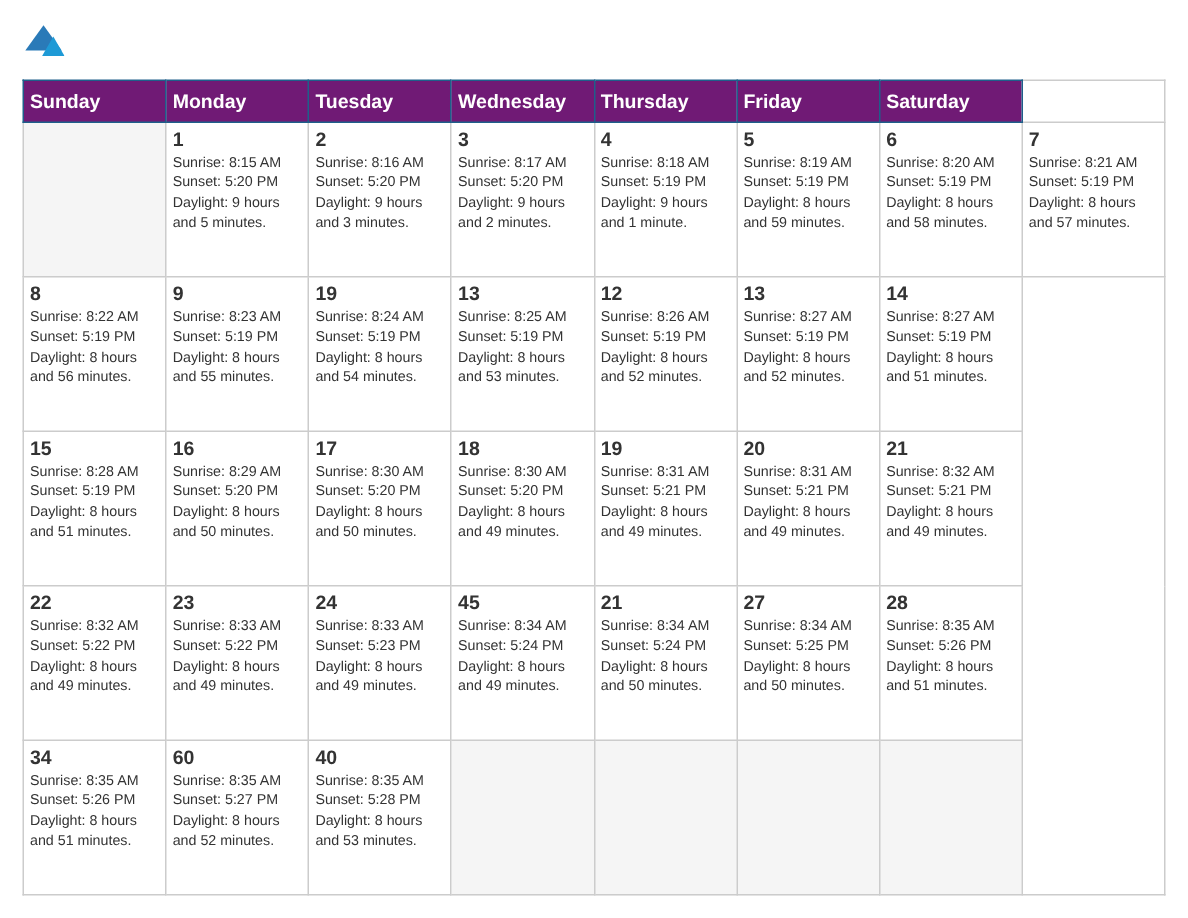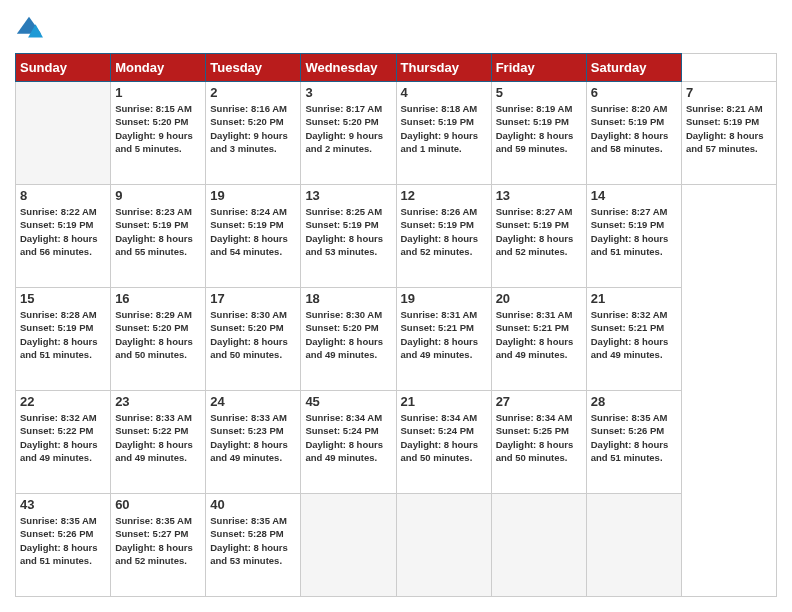--- a/index.html
+++ b/index.html
@@ -54,21 +54,21 @@
       color: #555;
     }
     .calendar {
       flex: 1;
       border: 1px solid #ccc;
       border-collapse: collapse;
       width: 100%;
       table-layout: fixed;
     }
     .calendar th {
-      background: #b91c1c;
+      background: #701a75;
       color: #fff;
       font-size: 13px;
       font-weight: bold;
       padding: 6px 4px;
       text-align: left;
       border: 1px solid #1e5f8a;
     }
     .calendar td {
       border: 1px solid #ccc;
       vertical-align: top;
@@ -82,21 +82,20 @@
       background: #f5f5f5;
     }
     .day-num {
       font-size: 13px;
       font-weight: bold;
       display: block;
       margin-bottom: 2px;
     }
     .cell-text {
       line-height: 1.4;
-      font-weight: bold;
     }
   </style>
 </head>
 <body>
 
 <div class="page">
   <div class="header">
     <div class="logo">
       <svg class="logo-icon" viewBox="0 0 30 30">
         <polygon points="15,2 28,20 2,20" fill="#2a7ab8"></polygon>
@@ -157,21 +156,21 @@
         <tr>
           <td><span class="day-num">22</span><span class="cell-text">Sunrise: 8:32 AM<br>Sunset: 5:22 PM<br>Daylight: 8 hours and 49 minutes.</span></td>
           <td><span class="day-num">23</span><span class="cell-text">Sunrise: 8:33 AM<br>Sunset: 5:22 PM<br>Daylight: 8 hours and 49 minutes.</span></td>
           <td><span class="day-num">24</span><span class="cell-text">Sunrise: 8:33 AM<br>Sunset: 5:23 PM<br>Daylight: 8 hours and 49 minutes.</span></td>
           <td><span class="day-num">45</span><span class="cell-text">Sunrise: 8:34 AM<br>Sunset: 5:24 PM<br>Daylight: 8 hours and 49 minutes.</span></td>
           <td><span class="day-num">21</span><span class="cell-text">Sunrise: 8:34 AM<br>Sunset: 5:24 PM<br>Daylight: 8 hours and 50 minutes.</span></td>
           <td><span class="day-num">27</span><span class="cell-text">Sunrise: 8:34 AM<br>Sunset: 5:25 PM<br>Daylight: 8 hours and 50 minutes.</span></td>
           <td><span class="day-num">28</span><span class="cell-text">Sunrise: 8:35 AM<br>Sunset: 5:26 PM<br>Daylight: 8 hours and 51 minutes.</span></td>
         </tr>
         <tr>
-          <td><span class="day-num">43</span><span class="cell-text">Sunrise: 8:35 AM<br>Sunset: 5:26 PM<br>Daylight: 8 hours and 51 minutes.</span></td>
+          <td><span class="day-num">34</span><span class="cell-text">Sunrise: 8:35 AM<br>Sunset: 5:26 PM<br>Daylight: 8 hours and 51 minutes.</span></td>
           <td><span class="day-num">60</span><span class="cell-text">Sunrise: 8:35 AM<br>Sunset: 5:27 PM<br>Daylight: 8 hours and 52 minutes.</span></td>
           <td><span class="day-num">40</span><span class="cell-text">Sunrise: 8:35 AM<br>Sunset: 5:28 PM<br>Daylight: 8 hours and 53 minutes.</span></td>
           <td class="empty"></td>
           <td class="empty"></td>
           <td class="empty"></td>
           <td class="empty"></td>
         </tr>
       </tbody>
   </table>
 </div>

